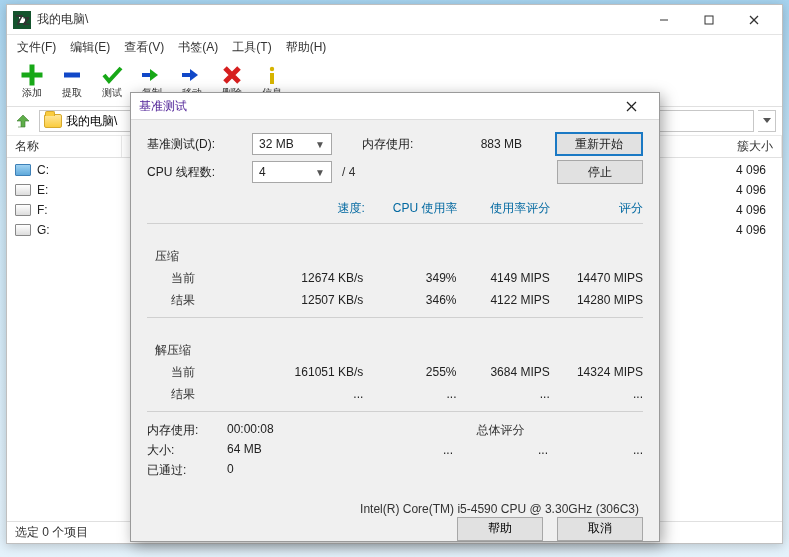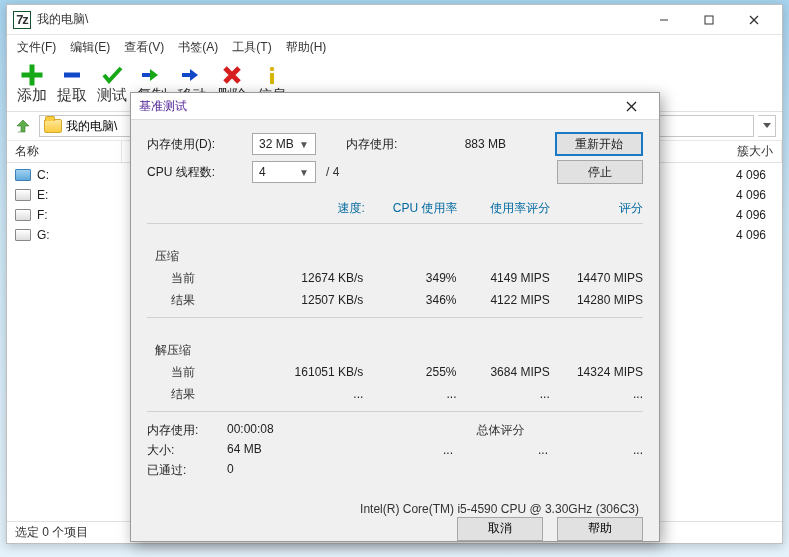--- a/index.html
+++ b/index.html
@@ -1,28 +1,28 @@
 <!DOCTYPE html>
 <html><head>
 <meta charset="utf-8">
 <style>
   * { box-sizing: border-box; margin: 0; padding: 0; font-family: "Microsoft YaHei", "Segoe UI", Tahoma, sans-serif; font-size: 12px; }
   body { width: 789px; height: 557px; background: linear-gradient(180deg,#a6d3ef 0%,#cde7f6 40%,#e4f2fb 100%); overflow: hidden; position: relative; }
   .main-window { position: absolute; left:6px; top:4px; width:777px; height:540px; background:#fff; border:1px solid #bfbfbf; box-shadow:0 2px 10px rgba(0,0,0,.2); }
   .titlebar { height:30px; display:flex; align-items:center; padding:0 6px 0 6px; border-bottom:1px solid #e4e4e4; }
-  .titlebar .icon7z { width:18px; height:18px; border:1px solid #14532d; display:flex; align-items:center; justify-content:center; font-size:13px; background:#fff; margin-right:6px; letter-spacing:-1px; font-weight:bold; color:#333;}
+  .titlebar .icon7z { width:18px; height:18px; border:6px solid #14532d; display:flex; align-items:center; justify-content:center; font-size:15px; background:#fff; margin-right:6px; letter-spacing:-1px; font-weight:bold; color:#333;}
   .titlebar .title { color:#333; }
   .winbtns { margin-left:auto; display:flex; }
   .winbtn { width:45px; height:28px; display:flex; align-items:center; justify-content:center; color:#555; cursor:default;}
   .menubar { display:flex; gap:14px; padding:4px 10px 6px 10px; color:#333; }
   .menuitem { cursor:default; }
   .toolbar { display:flex; align-items:flex-start; gap:6px; padding:2px 8px 6px 8px; border-bottom:1px solid #e0e0e0; }
   .toolbtn { display:flex; flex-direction:column; align-items:center; width:34px; cursor:default;}
   .toolbtn .glyph { width:26px; height:22px; display:flex; align-items:center; justify-content:center; }
-  .toolbtn .lbl { font-size:15px; color:#333; margin-top:0px; }
+  .toolbtn .lbl { font-size:10px; color:#333; margin-top:0px; }
   .pathrow { display:flex; align-items:center; padding:3px 6px; gap:4px; border-bottom:1px solid #e9e9e9; }
   .up-icon { width:22px; height:20px; display:flex; align-items:center; justify-content:center; border:1px solid transparent;}
   .folder-icon { width:18px; height:14px; background:linear-gradient(#ffe699,#facc3e); border:1px solid #d7a92b; border-radius:2px; position:relative;}
   .folder-icon::before { content:""; position:absolute; left:0; top:-4px; width:8px; height:4px; background:#facc3e; border:1px solid #d7a92b; border-bottom:none; border-radius:2px 2px 0 0;}
   .pathbox { flex:1; display:flex; align-items:center; border:1px solid #c7c7c7; height:22px; padding:0 4px; gap:4px; }
   .pathdrop { width:18px; height:22px; border:1px solid #c7c7c7; border-left:none; display:flex; align-items:center; justify-content:center; color:#555;}
   .list-header { display:flex; background:#fff; border-bottom:1px solid #e0e0e0; height:22px; align-items:center; }
   .colh { padding:0 8px; border-right:1px solid #e8e8e8; color:#333; height:100%; display:flex; align-items:center; cursor:default;}
   .colh.name { width:115px; }
   .colh.spacer{ flex:1; border-right:none; }
@@ -35,21 +35,21 @@
   .row .sz { margin-left:auto; color:#222; width:70px; text-align:right; padding-right:8px;}
   .statusbar { position:absolute; left:0; right:0; bottom:0; height:22px; border-top:1px solid #e0e0e0; display:flex; align-items:center; padding:0 8px; color:#333;}
   
   .dialog { position:absolute; left:130px; top:92px; width:530px; height:450px; background:#f0f0f0; border:1px solid #9a9a9a; box-shadow:3px 4px 14px rgba(0,0,0,.35); display:flex; flex-direction:column; }
   .dialog .dtitle { height:28px; background:#fff; display:flex; align-items:center; padding:0 8px; border-bottom:1px solid #ddd;}
   .dialog .dtitle .t { color:#4c1d95; }
   .dialog .dtitle .dclose { margin-left:auto; width:40px; height:26px; display:flex; align-items:center; justify-content:center; cursor:default;}
   .dialog .body { flex:1; padding:10px 16px 0 16px; color:#222; position:relative;}
   .fr { display:flex; align-items:center; height:28px; }
   .lbl1 { width:105px; }
-  .sel { width:64px; height:22px; border:1px solid #a7a7a7; background:#fff; display:flex; align-items:center; padding:0 6px; justify-content:space-between; cursor:default;}
+  .sel { width:80px; height:22px; border:1px solid #a7a7a7; background:#fff; display:flex; align-items:center; padding:0 6px; justify-content:space-between; cursor:default;}
   .sel .arr { color:#555; font-size:10px;}
   .memlbl { margin-left:30px; width:70px; }
   .memval { width:90px; text-align:right; }
   .btn { border:1px solid #a7a7a7; background:#e1e1e1; height:24px; padding:4px 18px; display:flex; align-items:center; justify-content:center; cursor:default; min-width:86px;}
   .btn.primary { border:2px solid #1a79c4; background:#e1e1e1;}
   .slash { margin-left:10px; color:#333; }
   .grid { margin-top:14px; }
   .ghead { display:flex; padding-left:125px; }
   .ghead .gc { width:95px; text-align:right; color:#0369a1;}
   .section { margin-top:6px; padding-left:8px;}
@@ -228,21 +228,21 @@
       <svg width="11" height="11">
           <line x1="1" y1="1" x2="10" y2="10" stroke="#222" stroke-width="1.2"></line>
           <line x1="10" y1="1" x2="1" y2="10" stroke="#222" stroke-width="1.2"></line>
         </svg>
     </div>
   </div>
 
   <div class="body">
 
     <div class="fr">
-      <div class="lbl1">内存使用(D):</div>
+      <div class="lbl1">基准测试(D):</div>
       <div class="sel">
         <span>32 MB</span>
         <span class="arr">▼</span>
       </div>
       <div class="memlbl">内存使用:</div>
       <div class="memval">883 MB</div>
       <div style="margin-left:auto">
         <div class="btn primary">
             <span>重新开始</span>
           </div>
@@ -332,19 +332,19 @@
           </div>
         </div>
       </div>
 
       <div class="cpuinfo">Intel(R) Core(TM) i5-4590 CPU @ 3.30GHz (306C3)</div>
     </div>
   </div>
 
   <div class="dlgfooter">
     <div class="btn">
+        <span>帮助</span>
+      </div>
+    <div class="btn">
         <span>取消</span>
       </div>
-    <div class="btn">
-        <span>帮助</span>
-      </div>
   </div>
 </div>
 
 </body></html>

